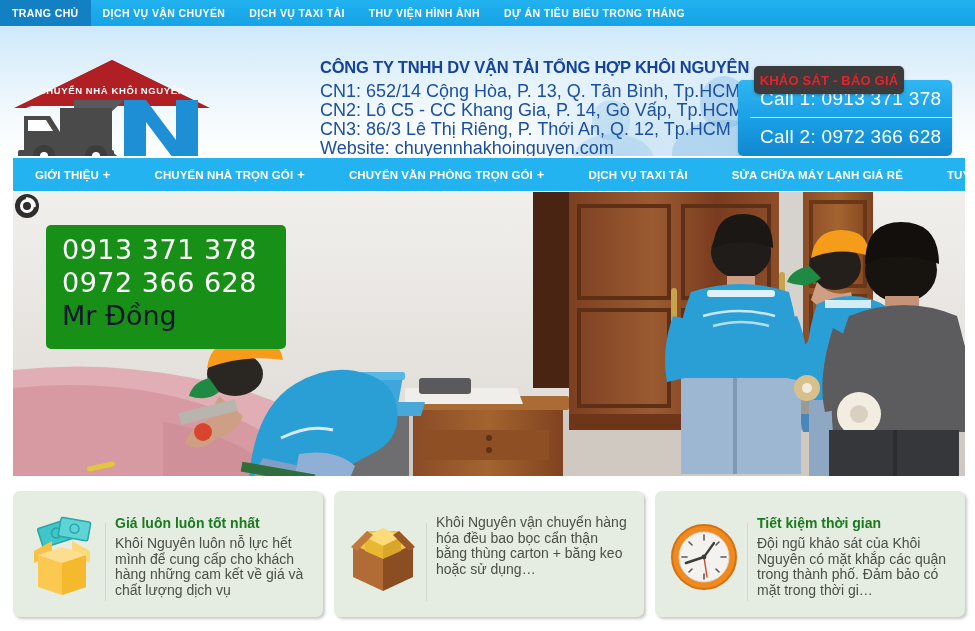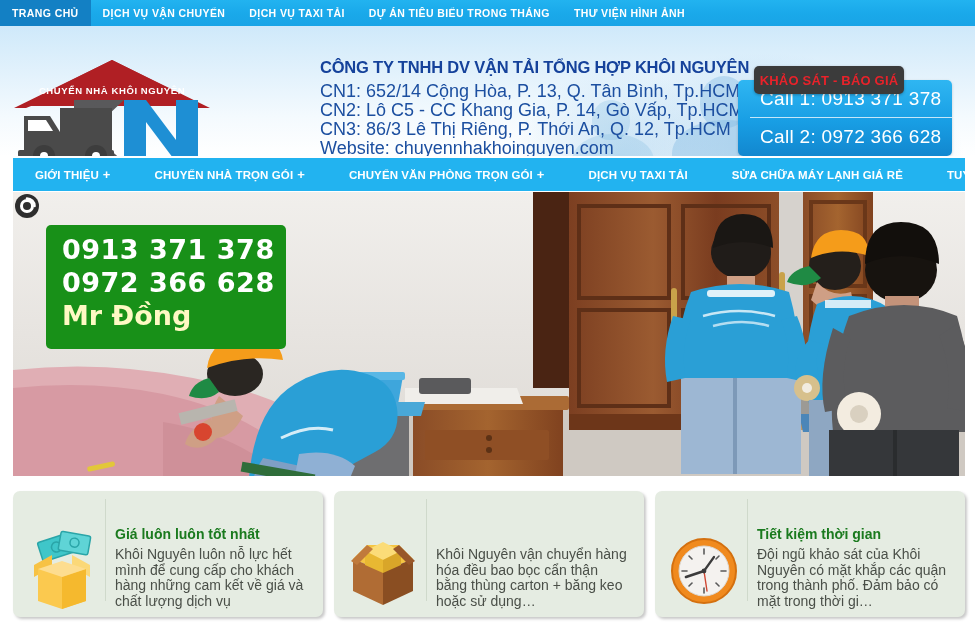--- a/index.html
+++ b/index.html
@@ -92,37 +92,37 @@
     overflow:hidden; background:#d8d4d0;
   }
   .hero svg { position:absolute; left:0; top:0; }
   .phonebox {
     position:absolute; left:33px; top:33px; width:240px; height:124px;
     background:#189018; border-radius:5px;
     padding:8px 0 0 16px;
   }
   .phone-num {
     font-size:27px; color:#ffffff; line-height:33px; letter-spacing:0.5px;
-    font-family:"DejaVu Sans", sans-serif; font-weight:700;
+    font-family:"DejaVu Sans", sans-serif; font-weight:400;
   }
   .phone-name {
-    font-size:27px; color:#fef9c3; line-height:33px;
-    font-family:"DejaVu Sans", sans-serif; font-weight:700;
+    font-size:27px; color:#0f172a; line-height:33px;
+    font-family:"DejaVu Sans", sans-serif; font-weight:400;
   }
   .spinner-icon { position:absolute; right:38px; top:10px; width:28px; height:28px; }
 
   
   .cards {
     position:absolute; left:13px; top:491px; width:952px; height:126px;
     display:flex; gap:11px;
   }
   .card {
     flex:1; background:#e5ece2; border-radius:7px;
     box-shadow: 2px 2px 3px rgba(0,0,0,0.22);
-    display:flex; align-items:flex-end; padding:0 10px 8px 6px;
+    display:flex; align-items:flex-start; padding:24px 10px 8px 6px;
     position:relative;
   }
   .card-icon { width:86px; min-width:86px; display:flex; align-items:center; justify-content:center; }
   .card-div { width:1px; align-self:stretch; background:#cfd9cb; margin:8px 9px 8px 0; }
   .card-body { flex:1; padding-right:4px; }
   .card-title {
     font-size:14px; font-weight:bold; color:#1a7a1e; line-height:17px;
     margin-bottom:4px;
   }
   .card-text { font-size:14px; color:#4a4f48; line-height:15.5px; }
@@ -136,24 +136,24 @@
     <div class="topbar-item active">
         <span>TRANG CHỦ</span>
       </div>
     <div class="topbar-item">
         <span>DỊCH VỤ VẬN CHUYỂN</span>
       </div>
     <div class="topbar-item">
         <span>DỊCH VỤ TAXI TẢI</span>
       </div>
     <div class="topbar-item">
+        <span>THƯ VIỆN HÌNH ẢNH</span>
+      </div>
+    <div class="topbar-item">
         <span>DỰ ÁN TIÊU BIỂU TRONG THÁNG</span>
-      </div>
-    <div class="topbar-item">
-        <span>THƯ VIỆN HÌNH ẢNH</span>
       </div>
   </div>
 
   <div class="header">
 
     <div class="wm" style="left:700px; top:50px; width:48px; height:52px;"></div>
     <div class="wm" style="left:672px; top:94px; width:108px; height:70px; border-radius:48% 48% 0 0;"></div>
     <div class="wm" style="left:836px; top:58px; width:44px; height:48px; background:rgba(125,185,225,0.30);"></div>
     <div class="wm" style="left:812px; top:98px; width:96px; height:64px; border-radius:48% 48% 0 0; background:rgba(125,185,225,0.30);"></div>
     <div class="wm" style="left:592px; top:74px; width:38px; height:40px; background:rgba(125,185,225,0.26);"></div>

